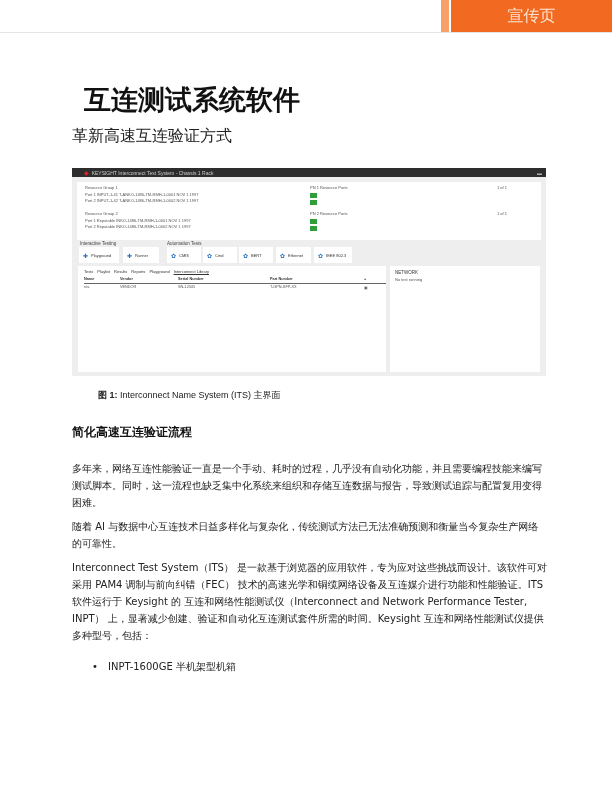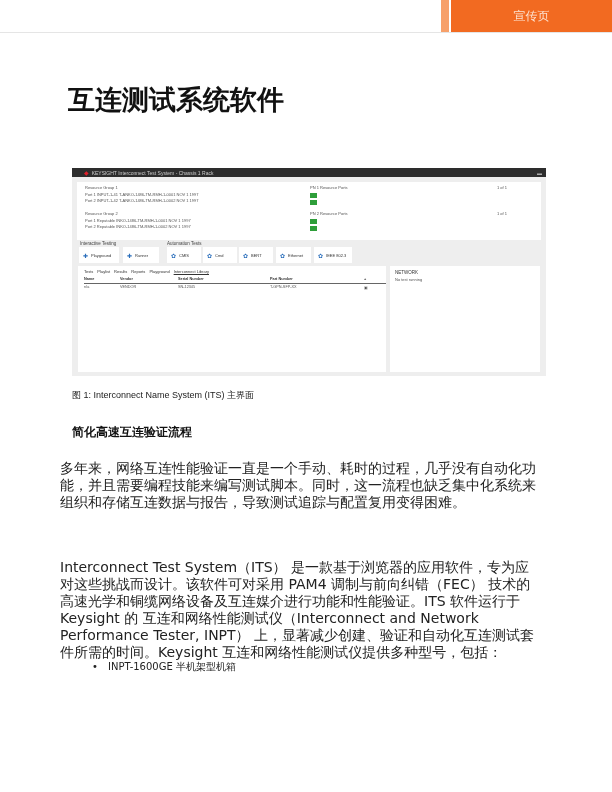--- a/index.html
+++ b/index.html
@@ -1,55 +1,56 @@
 <!DOCTYPE html>
 <html><head>
 <meta charset="utf-8">
 <style>
   body { margin:0; background:#fff; font-family:"Liberation Sans", sans-serif; }
   .page { position:relative; width:612px; height:792px; background:#fff; overflow:hidden; }
   .topbar-left { position:absolute; left:0; top:0; width:447px; height:32px; background:#fff; }
   .topbar-strip { position:absolute; left:0; top:32px; width:612px; height:1px; background:#e5e5e5; }
-  .topbar-tag { position:absolute; left:451px; top:0; width:161px; height:32px; background:#f26a21; color:#fde2d0; font-size:12px; display:flex; align-items:center; justify-content:center; }
+  .topbar-tag { position:absolute; left:451px; top:0; width:161px; height:32px; background:#f26a21; color:#fde2d0; font-size:16px; display:flex; align-items:center; justify-content:center; }
   .topbar-accent { position:absolute; left:441px; top:0; width:8px; height:32px; background:#f7a06a; }
-  .title { position:absolute; left:68px; top:82px; font-size:27px; font-weight:bold; color:#111; font-family:"DejaVu Sans", sans-serif; }
+  .title { position:absolute; left:84px; top:82px; font-size:27px; font-weight:bold; color:#111; font-family:"DejaVu Sans", sans-serif; }
   .subtitle { position:absolute; left:72px; top:126px; font-size:16px; color:#222; font-family:"DejaVu Sans", sans-serif; }
   .shot { position:absolute; left:72px; top:168px; width:474px; height:208px; background:#eeeeee; }
   .shot-header { height:9px; background:#2d2d2d; color:#ccc; font-size:5px; display:flex; align-items:center; padding-left:12px; }
   .shot-header .logo { color:#e0202b; margin-right:3px; font-size:6px; }
   .grp { position:absolute; left:5px; width:464px; background:#fff; font-size:4px; color:#555; }
   .grp .l { position:absolute; left:8px; }
   .grp .m { position:absolute; left:233px; }
   .grp .r { position:absolute; left:420px; }
   .gbtn { position:absolute; left:233px; width:7px; height:5px; background:#2e9e3a; }
   .sect-label { position:absolute; font-size:4.5px; color:#444; }
   .tile { position:absolute; top:79px; height:16px; background:#fff; font-size:4px; color:#333; display:flex; align-items:center; padding-left:4px; box-sizing:border-box; }
   .tile .ic { color:#2a6ebb; margin-right:3px; font-size:6px; }
   .panel { position:absolute; top:98px; background:#fff; }
   .tabs { position:absolute; left:6px; top:3px; font-size:4px; color:#333; display:flex; gap:4px; }
   .tabs .active { text-decoration:underline; }
   .thead { position:absolute; left:6px; top:11px; width:302px; height:6px; border-bottom:1px solid #666; font-size:3.8px; font-weight:bold; color:#333; }
   .trow { position:absolute; left:6px; top:19px; width:302px; font-size:3.8px; color:#555; }
   .caption { position:absolute; left:72px; top:389px; font-size:9px; color:#222; }
-  .caption b { font-weight:normal; }
+  .caption b { font-weight:bold;margin-left:26px; }
   .h2 { position:absolute; left:72px; top:424px; font-size:12px; font-weight:bold; color:#111; font-family:"DejaVu Sans", sans-serif; }
-  .para { position:absolute; left:60px; width:476px; font-size:14px; line-height:17px; color:#222; font-family:"DejaVu Sans", sans-serif; }
+  .para { position:absolute; left:72px; width:476px; font-size:10px; line-height:17px; color:#222; font-family:"DejaVu Sans", sans-serif; }
   .bullets { position:absolute; left:92px; top:658px; font-size:10px; line-height:17px; color:#222; font-family:"DejaVu Sans", sans-serif; }
   .bullets div::before { content:"•"; display:inline-block; width:16px; }
 </style>
 </head>
 <body>
 
 <div class="page">
   <div class="topbar-left"></div>
   <div class="topbar-strip"></div>
   <div class="topbar-accent"></div>
   <div class="topbar-tag">宣传页</div>
 
   <div class="title">互连测试系统软件</div>
+  <div class="subtitle">革新高速互连验证方式</div>
 
   <div class="shot">
     <div class="shot-header">
       <span class="logo">◆</span>
       <span>KEYSIGHT Interconnect Test System - Chassis 1 Rack</span>
       <span style="margin-left:auto;margin-right:4px;color:#aaa">▬</span>
     </div>
 
     <div class="grp" style="top:14px;height:32px">
       <div class="l" style="top:3px">Resource Group 1</div>
@@ -129,18 +130,19 @@
     <div class="panel" style="left:318px;width:150px;height:106px">
       <div style="position:absolute;left:5px;top:4px;font-size:4.5px;color:#333">NETWORK</div>
       <div style="position:absolute;left:5px;top:11px;font-size:4px;color:#555">No test running</div>
     </div>
   </div>
 
   <div class="caption"><b>图 1:</b> <span>Interconnect Name System (ITS) 主界面</span></div>
 
   <div class="h2">简化高速互连验证流程</div>
   <div class="para" style="top:460px">多年来，网络互连性能验证一直是一个手动、耗时的过程，几乎没有自动化功能，并且需要编程技能来编写测试脚本。同时，这一流程也缺乏集中化系统来组织和存储互连数据与报告，导致测试追踪与配置复用变得困难。</div>
+  <div class="para" style="top:518px">随着 AI 与数据中心互连技术日益多样化与复杂化，传统测试方法已无法准确预测和衡量当今复杂生产网络的可靠性。</div>
   <div class="para" style="top:559px">Interconnect Test System（ITS） 是一款基于浏览器的应用软件，专为应对这些挑战而设计。该软件可对采用 PAM4 调制与前向纠错（FEC） 技术的高速光学和铜缆网络设备及互连媒介进行功能和性能验证。ITS 软件运行于 Keysight 的 互连和网络性能测试仪（Interconnect and Network Performance Tester, INPT） 上，显著减少创建、验证和自动化互连测试套件所需的时间。Keysight 互连和网络性能测试仪提供多种型号，包括：</div>
 
   <div class="bullets">
     <div>INPT-1600GE 半机架型机箱</div>
   </div>
 </div>
 
 </body></html>

